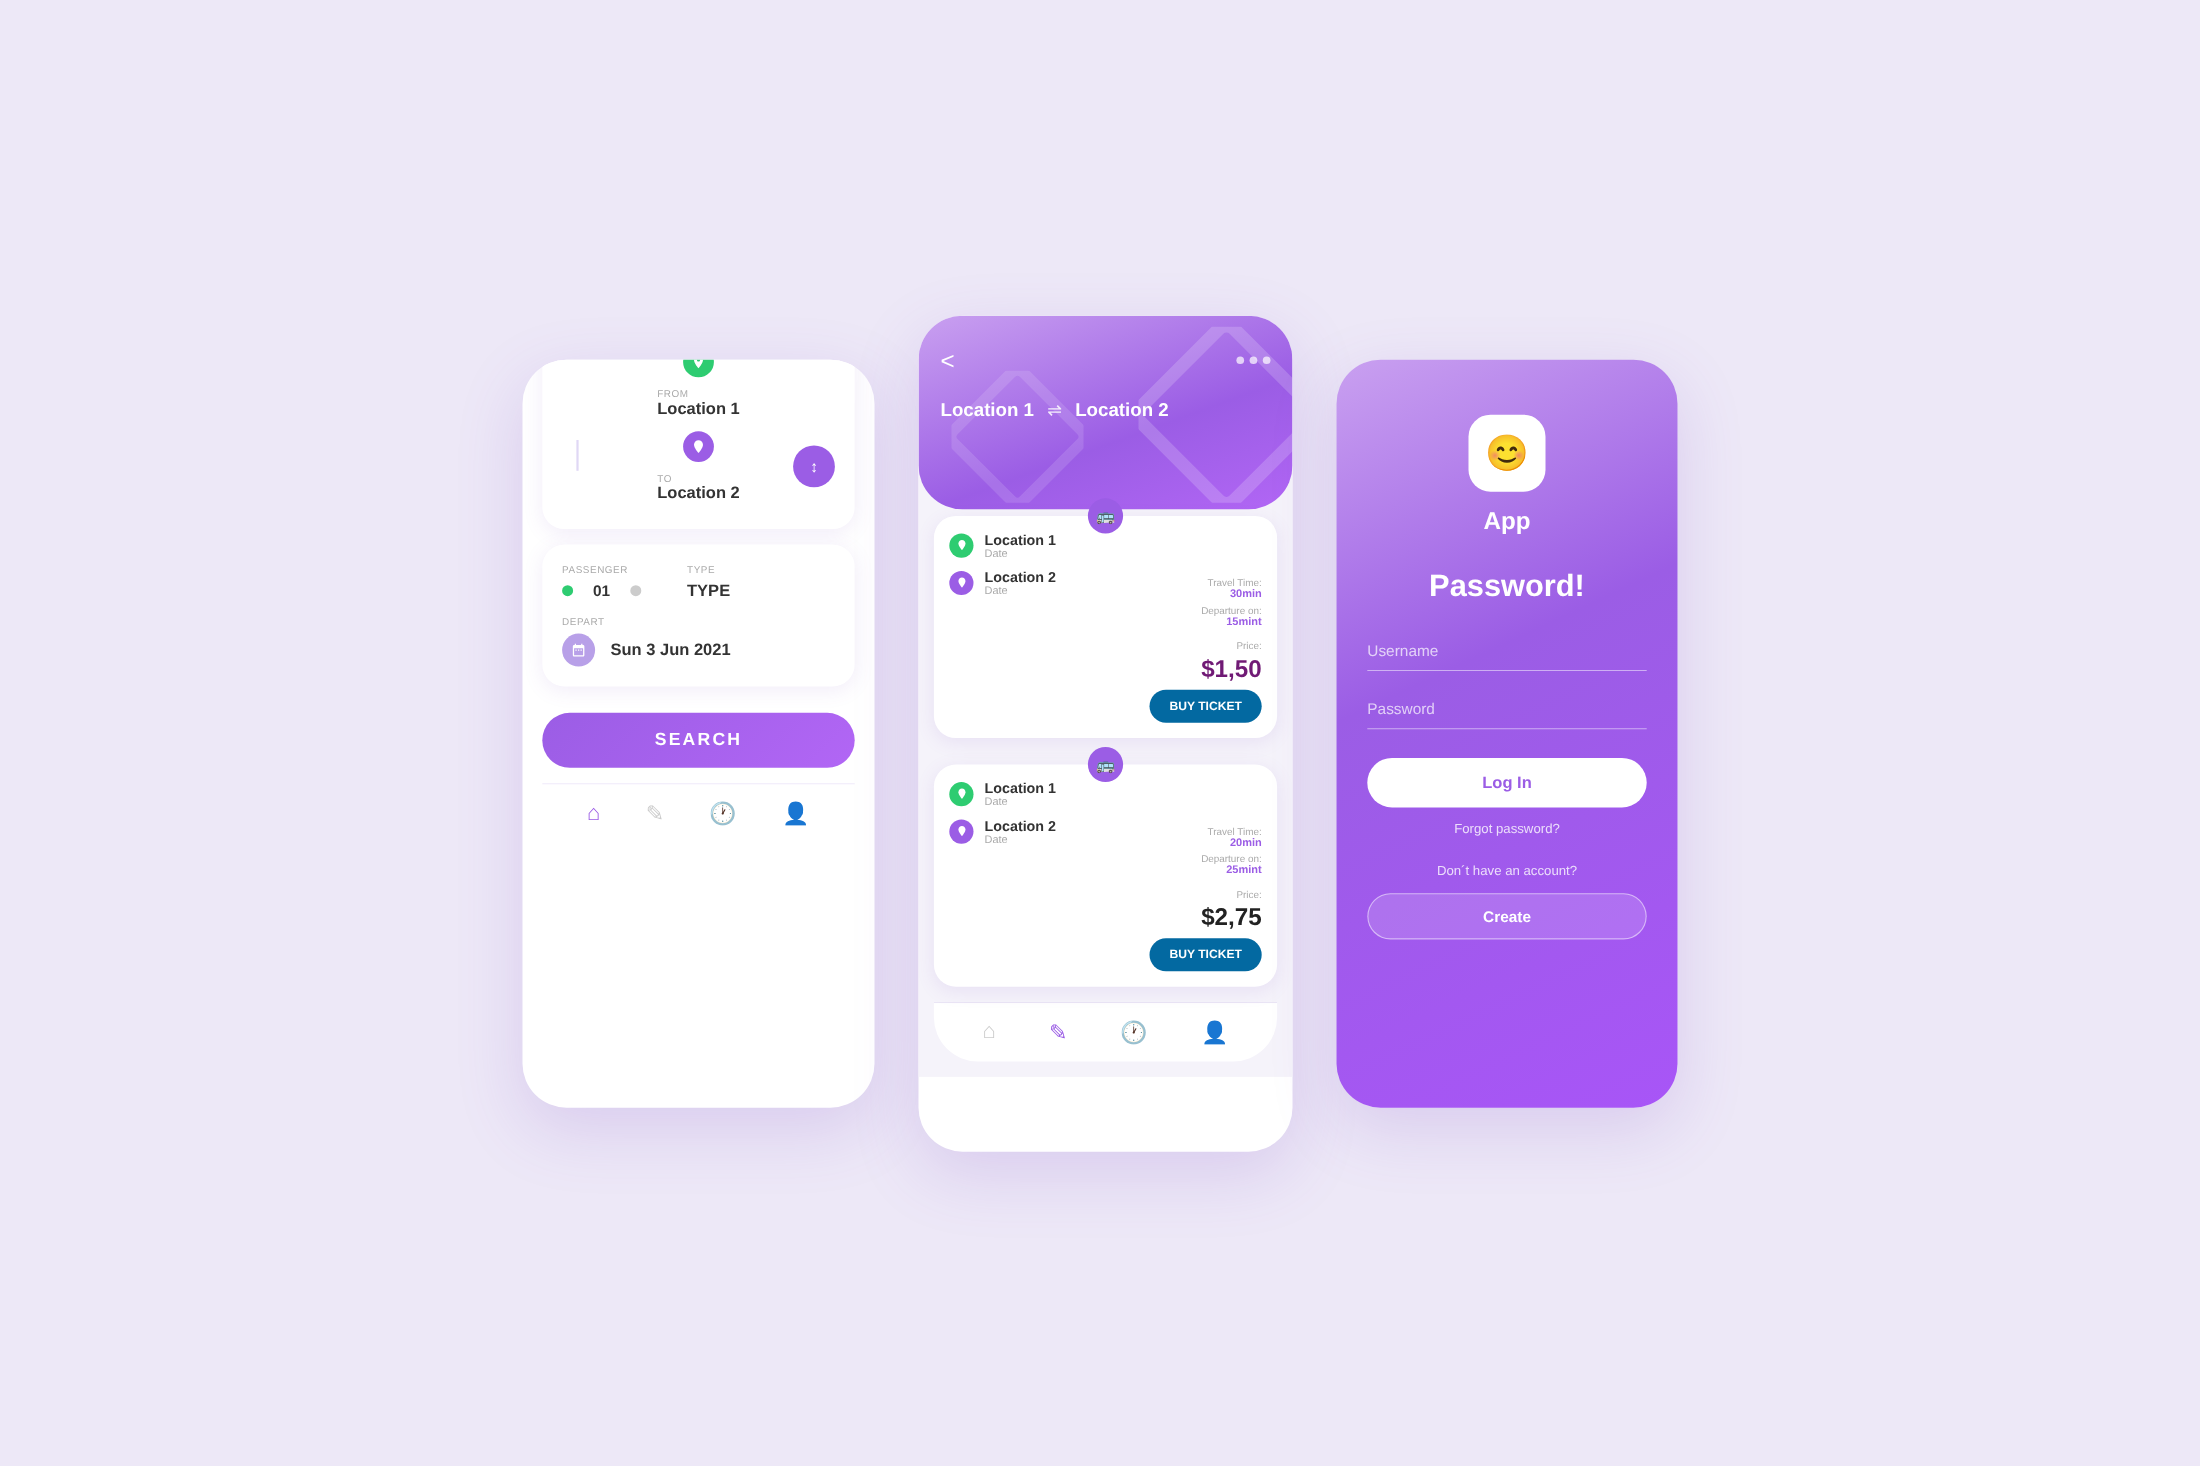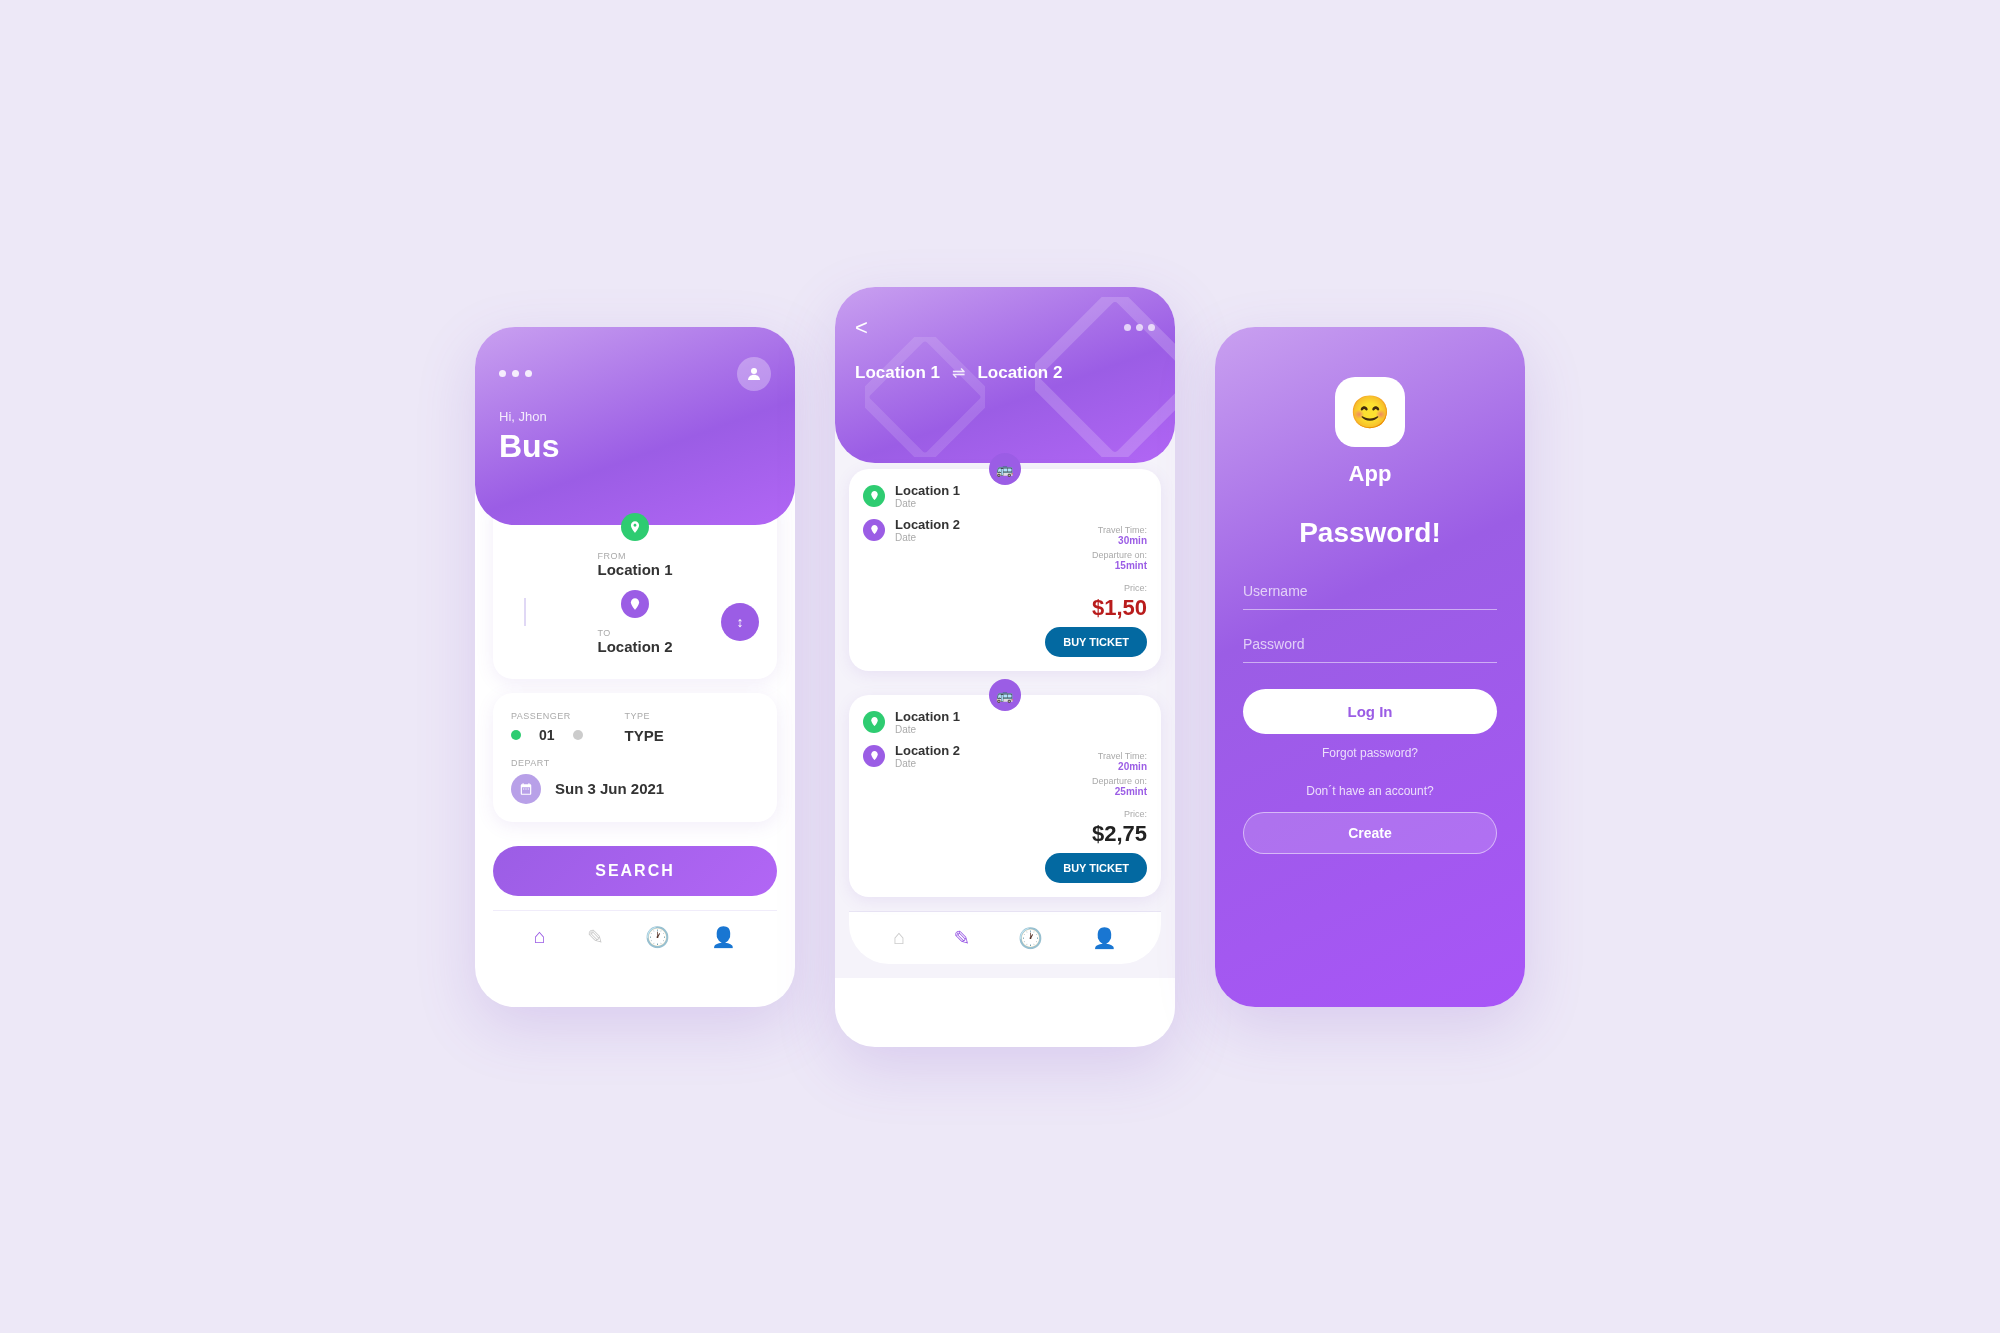--- a/index.html
+++ b/index.html
@@ -362,37 +362,20 @@
       display: flex;
       align-items: center;
     }
   </style>
 </head>
 <body>
 
 <div class="screens-container">
 
   <div class="phone phone-1">
-    <div class="header">
-      <div class="top-bar">
-        <div class="dots">
-          <div class="dot"></div>
-            <div class="dot"></div>
-            <div class="dot"></div>
-        </div>
-        <div class="avatar-icon">
-          <svg width="18" height="18" viewBox="0 0 24 24" fill="white">
-              <circle cx="12" cy="8" r="4"></circle>
-              <path d="M4 20c0-4 3.6-7 8-7s8 3 8 7" fill="white"></path>
-            </svg>
-        </div>
-      </div>
-      <div class="greeting">Hi, Jhon</div>
-      <div class="title">Bus</div>
-    </div>
     <div class="body">
       
       <div class="card">
         <div class="location-row">
           <div class="loc-icon-green">
             <svg width="14" height="14" viewBox="0 0 24 24" fill="white">
                 <path d="M12 2C8 2 5 5.5 5 9c0 5.25 7 13 7 13s7-7.75 7-13c0-3.5-3-7-7-7zm0 9.5c-1.38 0-2.5-1.12-2.5-2.5S10.62 6.5 12 6.5s2.5 1.12 2.5 2.5S13.38 11.5 12 11.5z"></path>
               </svg>
           </div>
           <div>
@@ -512,21 +495,21 @@
               </div>
             </div>
           </div>
           <div class="ticket-info">
             <div class="ticket-info-label">Travel Time:</div>
             <div class="ticket-info-val" style="color:#9b5de5;font-weight:700">30min</div>
             <div class="ticket-info-label" style="margin-top:4px">Departure on:</div>
             <div class="ticket-info-val" style="color:#9b5de5;font-weight:700">15mint</div>
             <div style="margin-top:6px">
               <span class="ticket-info-label">Price:</span>
-              <div class="ticket-price" style="color:#b91c1c">$1,50</div>
+              <div class="ticket-price" style="color:#701a75">$1,50</div>
             </div>
             <button class="buy-btn">BUY TICKET</button>
           </div>
         </div>
         <div style="clear:both"></div>
       </div>
 
       <div class="ticket-card" style="margin-top:24px">
         <div class="bus-icon-top">🚌</div>
         <div style="display:flex;justify-content:space-between;align-items:flex-start">

